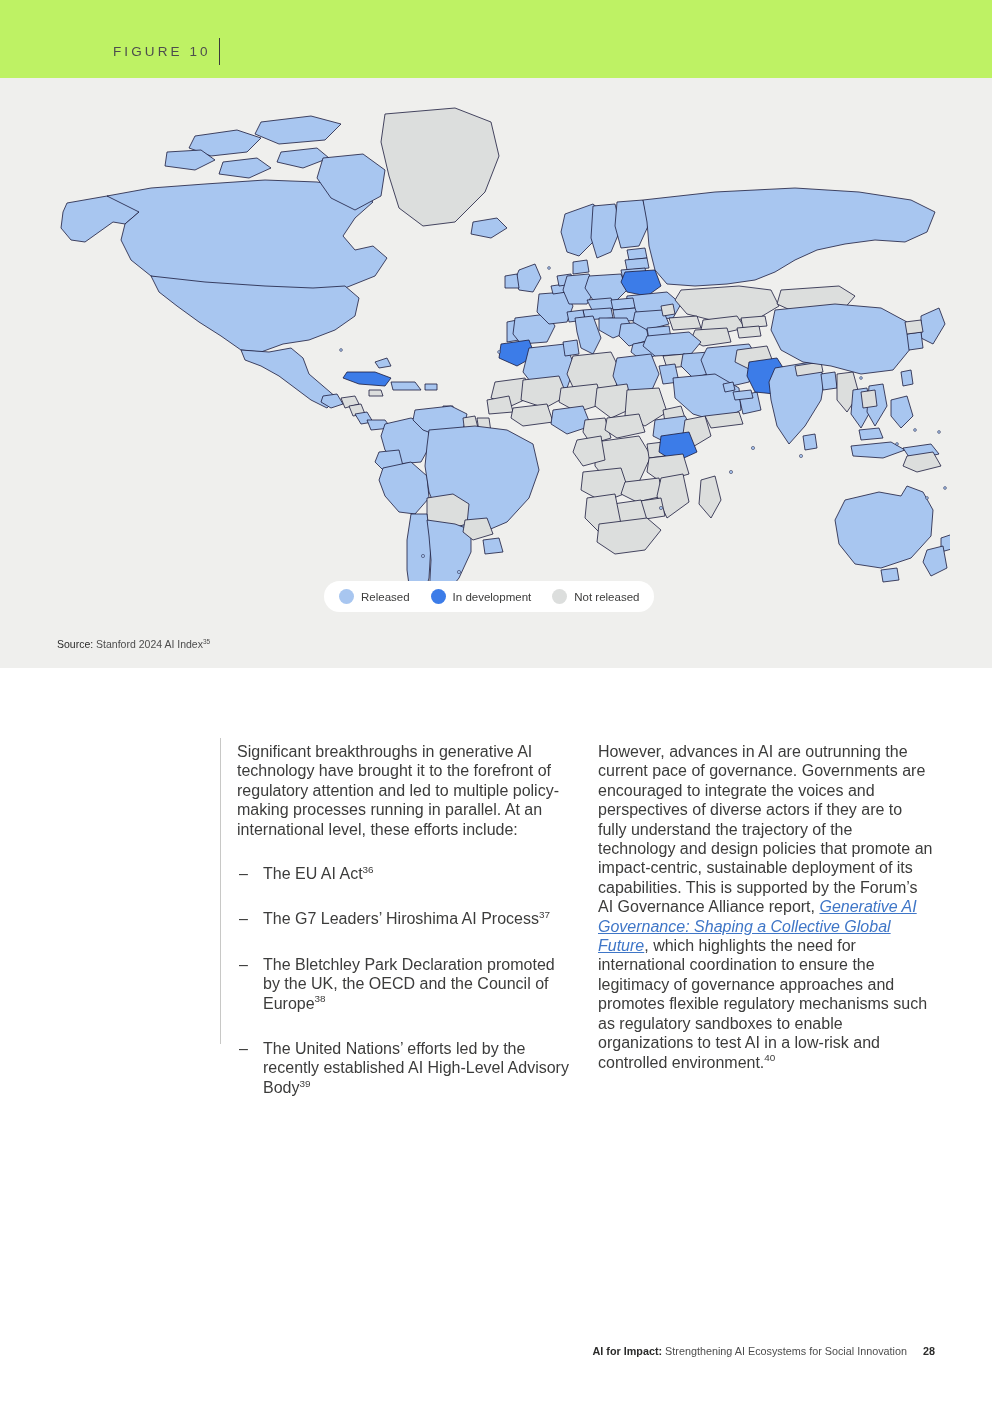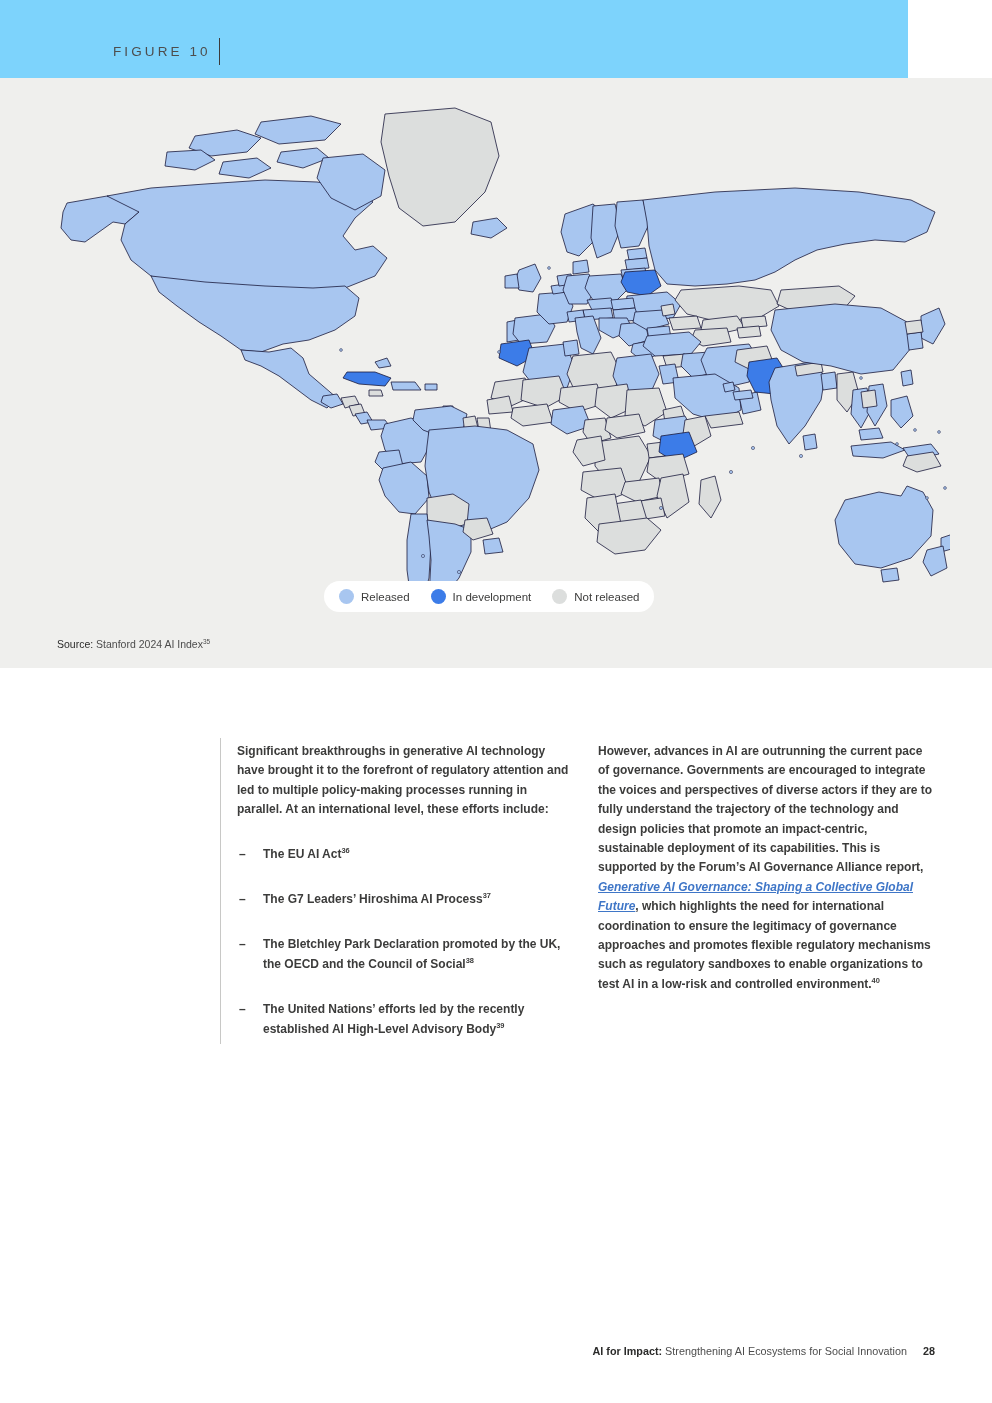--- a/index.html
+++ b/index.html
@@ -13,22 +13,22 @@
     position: relative;
     font-family: "Liberation Sans", sans-serif;
     color: #3c3c3b;
     overflow: hidden;
   }
 
   
   #figure-header {
     position: absolute;
     left: 0; top: 0;
-    width: 908px; height: 78px;
-    background: #7dd3fc;
+    width: 992px; height: 78px;
+    background: #bef264;
     display: flex;
     align-items: center;
   }
   #figure-label {
     position: absolute;
     left: 113px; top: 44px;
     font-size: 13.5px;
     letter-spacing: 3.1px;
     color: #4d4d4d;
     white-space: nowrap;
@@ -114,24 +114,23 @@
   #column-rule {
     position: absolute;
     left: 220px; top: 32px;
     width: 1px; height: 306px;
     background: #c8c8c6;
   }
   .text-column {
     position: absolute;
     top: 36px;
     width: 336px;
-    font-size: 12px;
+    font-size: 16px;
     line-height: 19.4px;
     color: #3c3c3b;
-    font-weight: bold;
   }
   #column-left  { left: 237px; }
   #column-right { left: 598px; }
 
   #intro-paragraph { margin: 0; }
 
   #bullet-list {
     list-style: none;
     margin: 25px 0 0 0;
     padding: 0;
@@ -390,21 +389,21 @@
   <div class="text-column" id="column-left">
     <p id="intro-paragraph">Significant breakthroughs in generative AI technology have brought it to the forefront of regulatory attention and led to multiple policy-making processes running in parallel. At an international level, these efforts include:</p>
     <ul id="bullet-list">
       <li>
         <span class="dash">–</span><span>The EU AI Act</span><sup>36</sup>
       </li>
       <li>
         <span class="dash">–</span><span>The G7 Leaders’ Hiroshima AI Process</span><sup>37</sup>
       </li>
       <li>
-        <span class="dash">–</span><span>The Bletchley Park Declaration promoted by the UK, the OECD and the Council of Social</span><sup>38</sup>
+        <span class="dash">–</span><span>The Bletchley Park Declaration promoted by the UK, the OECD and the Council of Europe</span><sup>38</sup>
       </li>
       <li>
         <span class="dash">–</span><span>The United Nations’ efforts led by the recently established AI High-Level Advisory Body</span><sup>39</sup>
       </li>
     </ul>
   </div>
 
   <div class="text-column" id="column-right">
     <p id="outro-paragraph"><span>However, advances in AI are outrunning the current pace of governance. Governments are encouraged to integrate the voices and perspectives of diverse actors if they are to fully understand the trajectory of the technology and design policies that promote an impact-centric, sustainable deployment of its capabilities. This is supported by the Forum’s AI Governance Alliance report, </span><a class="doc-link" href="#">Generative AI Governance: Shaping a Collective Global Future</a><span>, which highlights the need for international coordination to ensure the legitimacy of governance approaches and promotes flexible regulatory mechanisms such as regulatory sandboxes to enable organizations to test AI in a low-risk and controlled environment.</span><sup>40</sup></p>
   </div>

